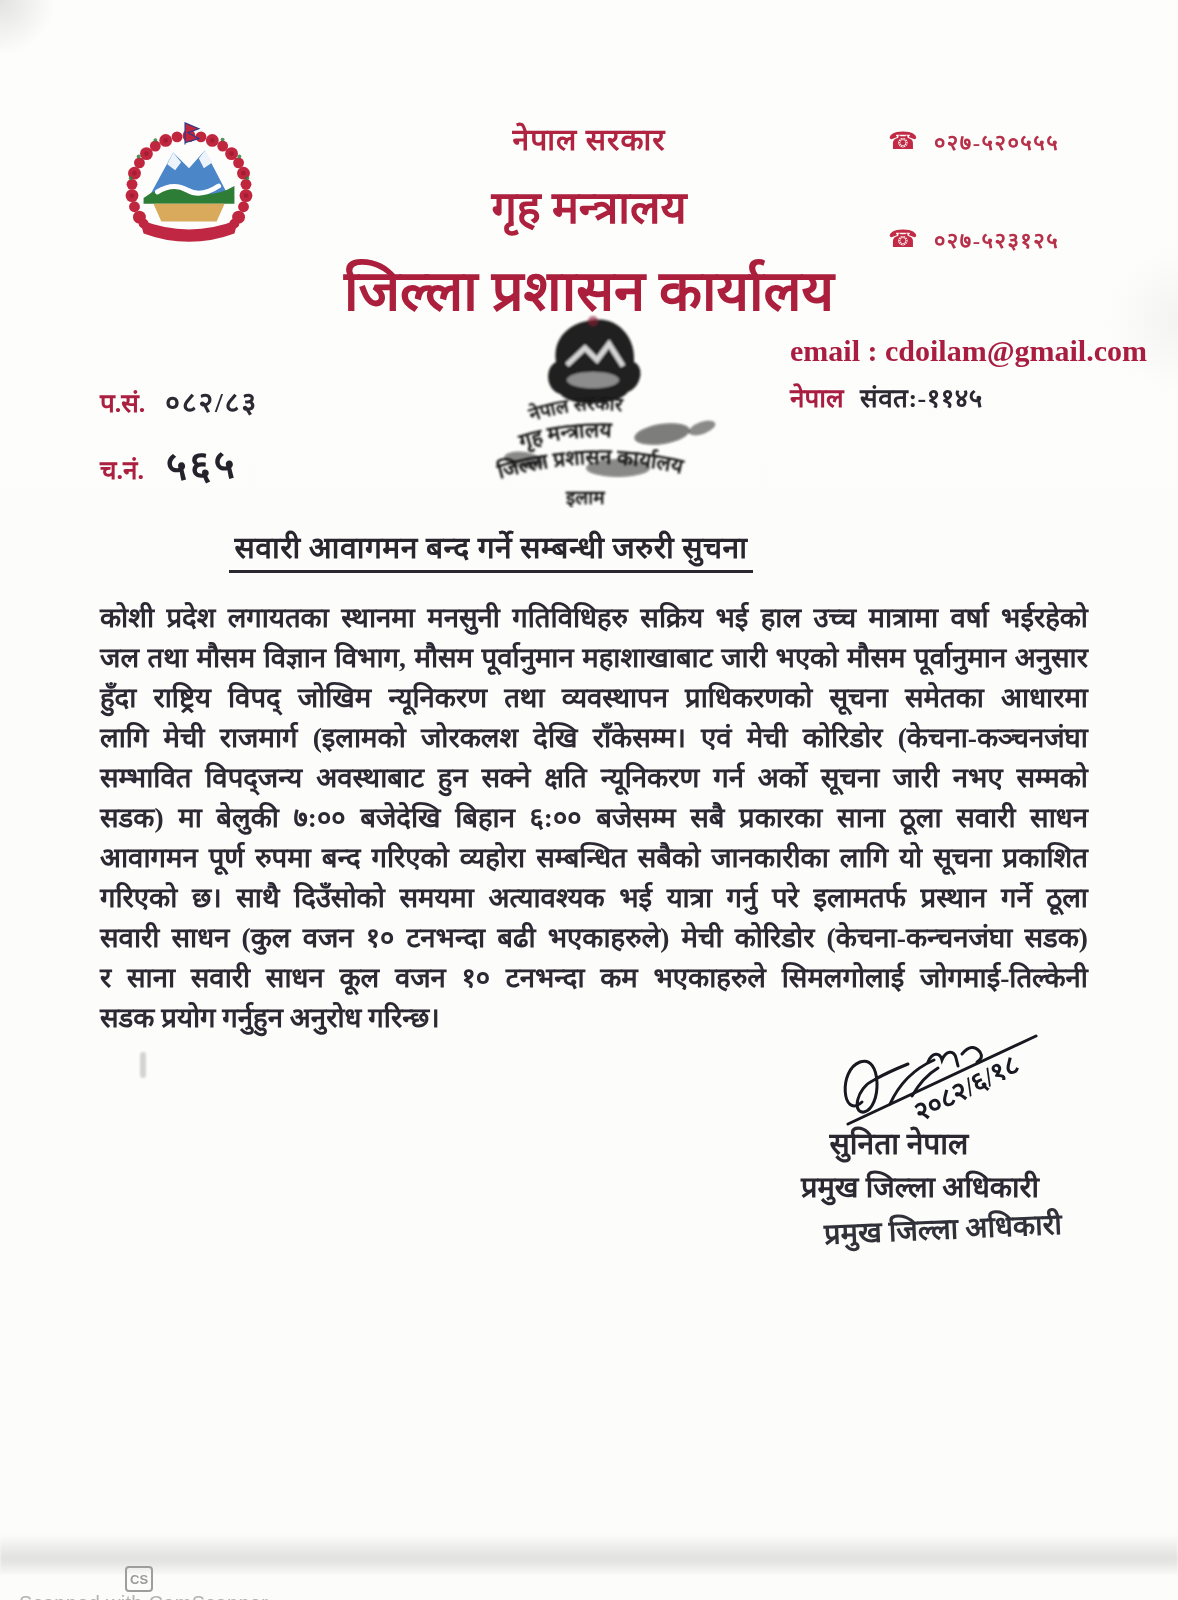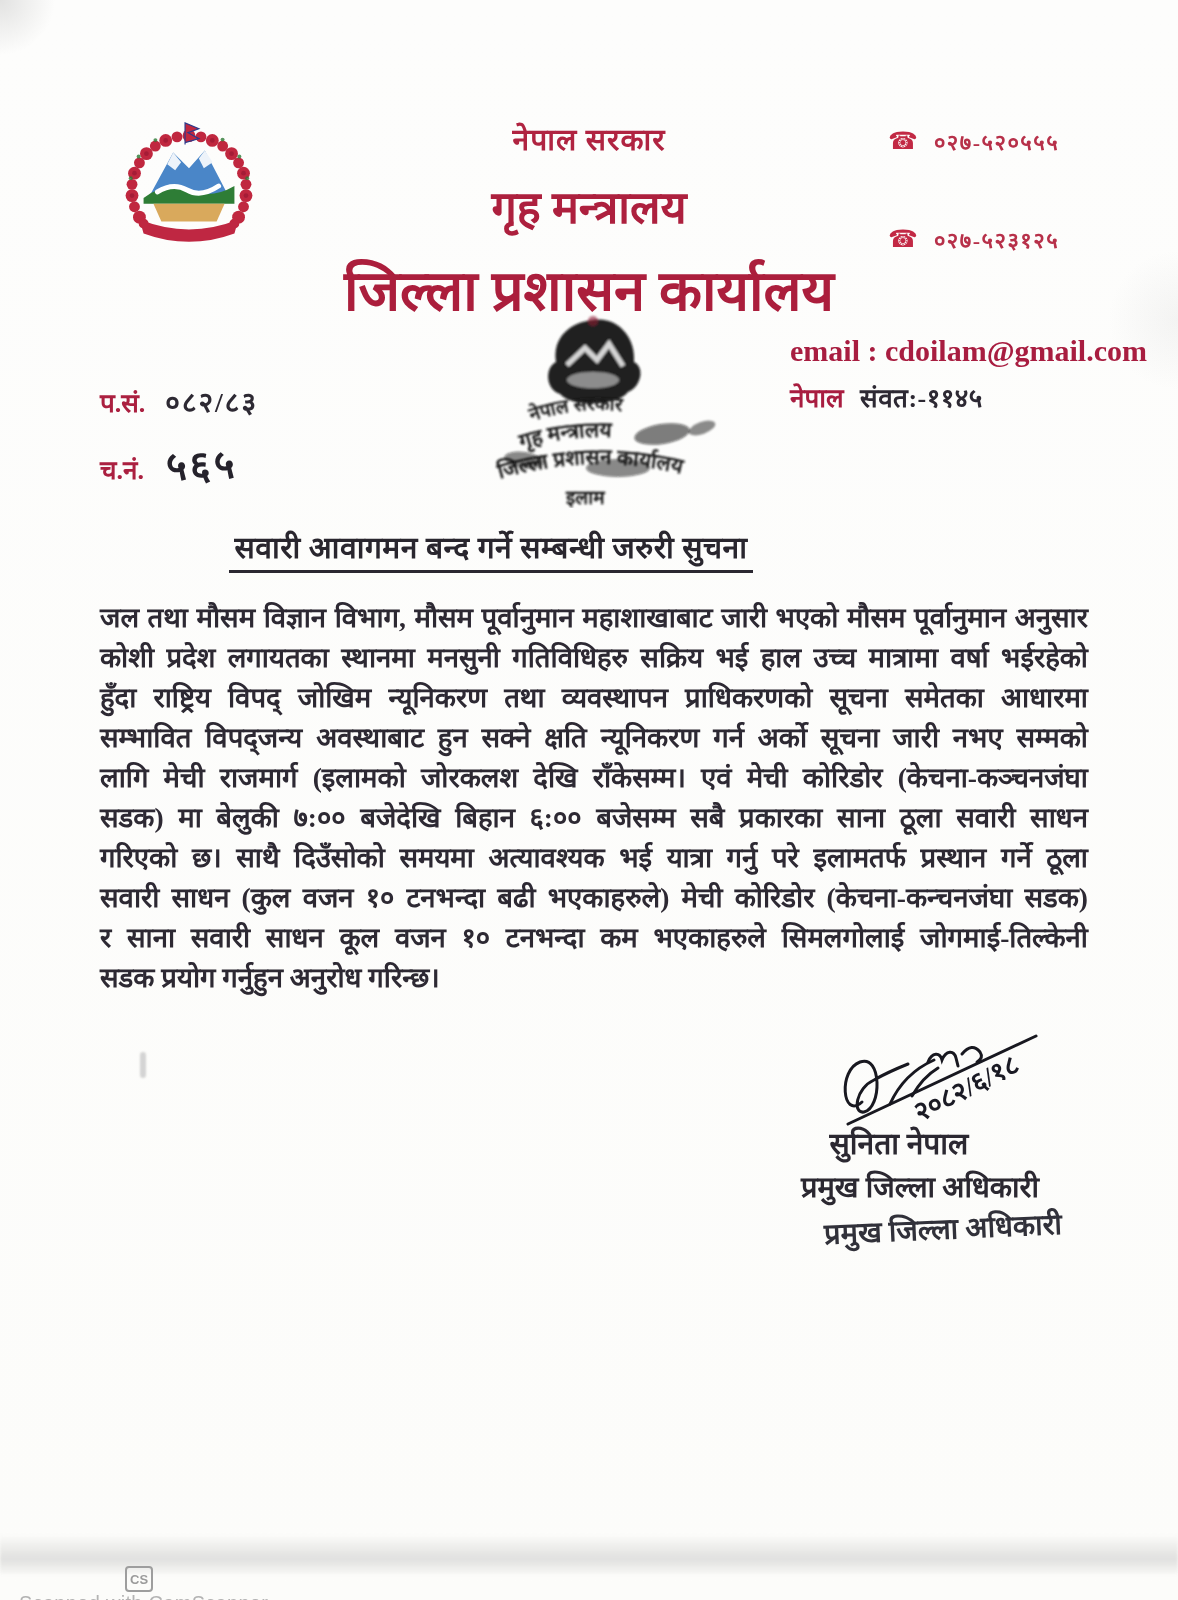--- a/index.html
+++ b/index.html
@@ -200,26 +200,27 @@
       <span class="lbl">च.नं.</span>
       <span class="val">५६५</span>
     </div>
   </div>
 
   <div class="subject-wrap">
     <span class="subject">सवारी आवागमन बन्द गर्ने सम्बन्धी जरुरी सुचना</span>
   </div>
 
   <div class="body-text">
+    <div class="body-line">कोशी प्रदेश लगायतका स्थानमा मनसुनी गतिविधिहरु सक्रिय भई हाल उच्च मात्रामा वर्षा भईरहेको</div>
     <div class="body-line">जल तथा मौसम विज्ञान विभाग, मौसम पूर्वानुमान महाशाखाबाट जारी भएको मौसम पूर्वानुमान अनुसार</div>
-    <div class="body-line">कोशी प्रदेश लगायतका स्थानमा मनसुनी गतिविधिहरु सक्रिय भई हाल उच्च मात्रामा वर्षा भईरहेको</div>
     <div class="body-line">हुँदा राष्ट्रिय विपद् जोखिम न्यूनिकरण तथा व्यवस्थापन प्राधिकरणको सूचना समेतका आधारमा</div>
+    <div class="body-line">लागि मेची राजमार्ग (इलामको जोरकलश देखि राँकेसम्म।  एवं मेची कोरिडोर (केचना-कञ्चनजंघा</div>
     <div class="body-line">सम्भावित विपद्जन्य अवस्थाबाट हुन सक्ने क्षति न्यूनिकरण गर्न अर्को सूचना जारी नभए सम्मको</div>
-    <div class="body-line">लागि मेची राजमार्ग (इलामको जोरकलश देखि राँकेसम्म।  एवं मेची कोरिडोर (केचना-कञ्चनजंघा</div>
     <div class="body-line">सडक) मा बेलुकी ७:०० बजेदेखि बिहान ६:०० बजेसम्म सबै प्रकारका साना ठूला सवारी साधन</div>
+    <div class="body-line">आवागमन पूर्ण रुपमा बन्द गरिएको व्यहोरा सम्बन्धित सबैको जानकारीका लागि यो सूचना प्रकाशित</div>
     <div class="body-line">गरिएको छ।  साथै दिउँसोको समयमा अत्यावश्यक भई यात्रा गर्नु परे इलामतर्फ प्रस्थान गर्ने ठूला</div>
     <div class="body-line">सवारी साधन (कुल वजन १० टनभन्दा बढी भएकाहरुले)  मेची कोरिडोर (केचना-कन्चनजंघा सडक)</div>
     <div class="body-line">र साना सवारी साधन कूल वजन १० टनभन्दा कम भएकाहरुले सिमलगोलाई जोगमाई-तिल्केनी</div>
     <div class="body-line">सडक प्रयोग गर्नुहुन अनुरोध गरिन्छ।</div>
   </div>
 
   <svg class="sig-svg" viewBox="0 0 264 120" aria-hidden="true">
     <g stroke="#181820" stroke-width="3" fill="none" stroke-linecap="round">
       <path d="M34,80 C14,98 10,48 32,40 C54,32 54,86 36,90 C24,92 28,66 46,58 C60,50 70,46 80,42"></path>
       <path d="M62,82 C72,60 88,46 106,38"></path>

